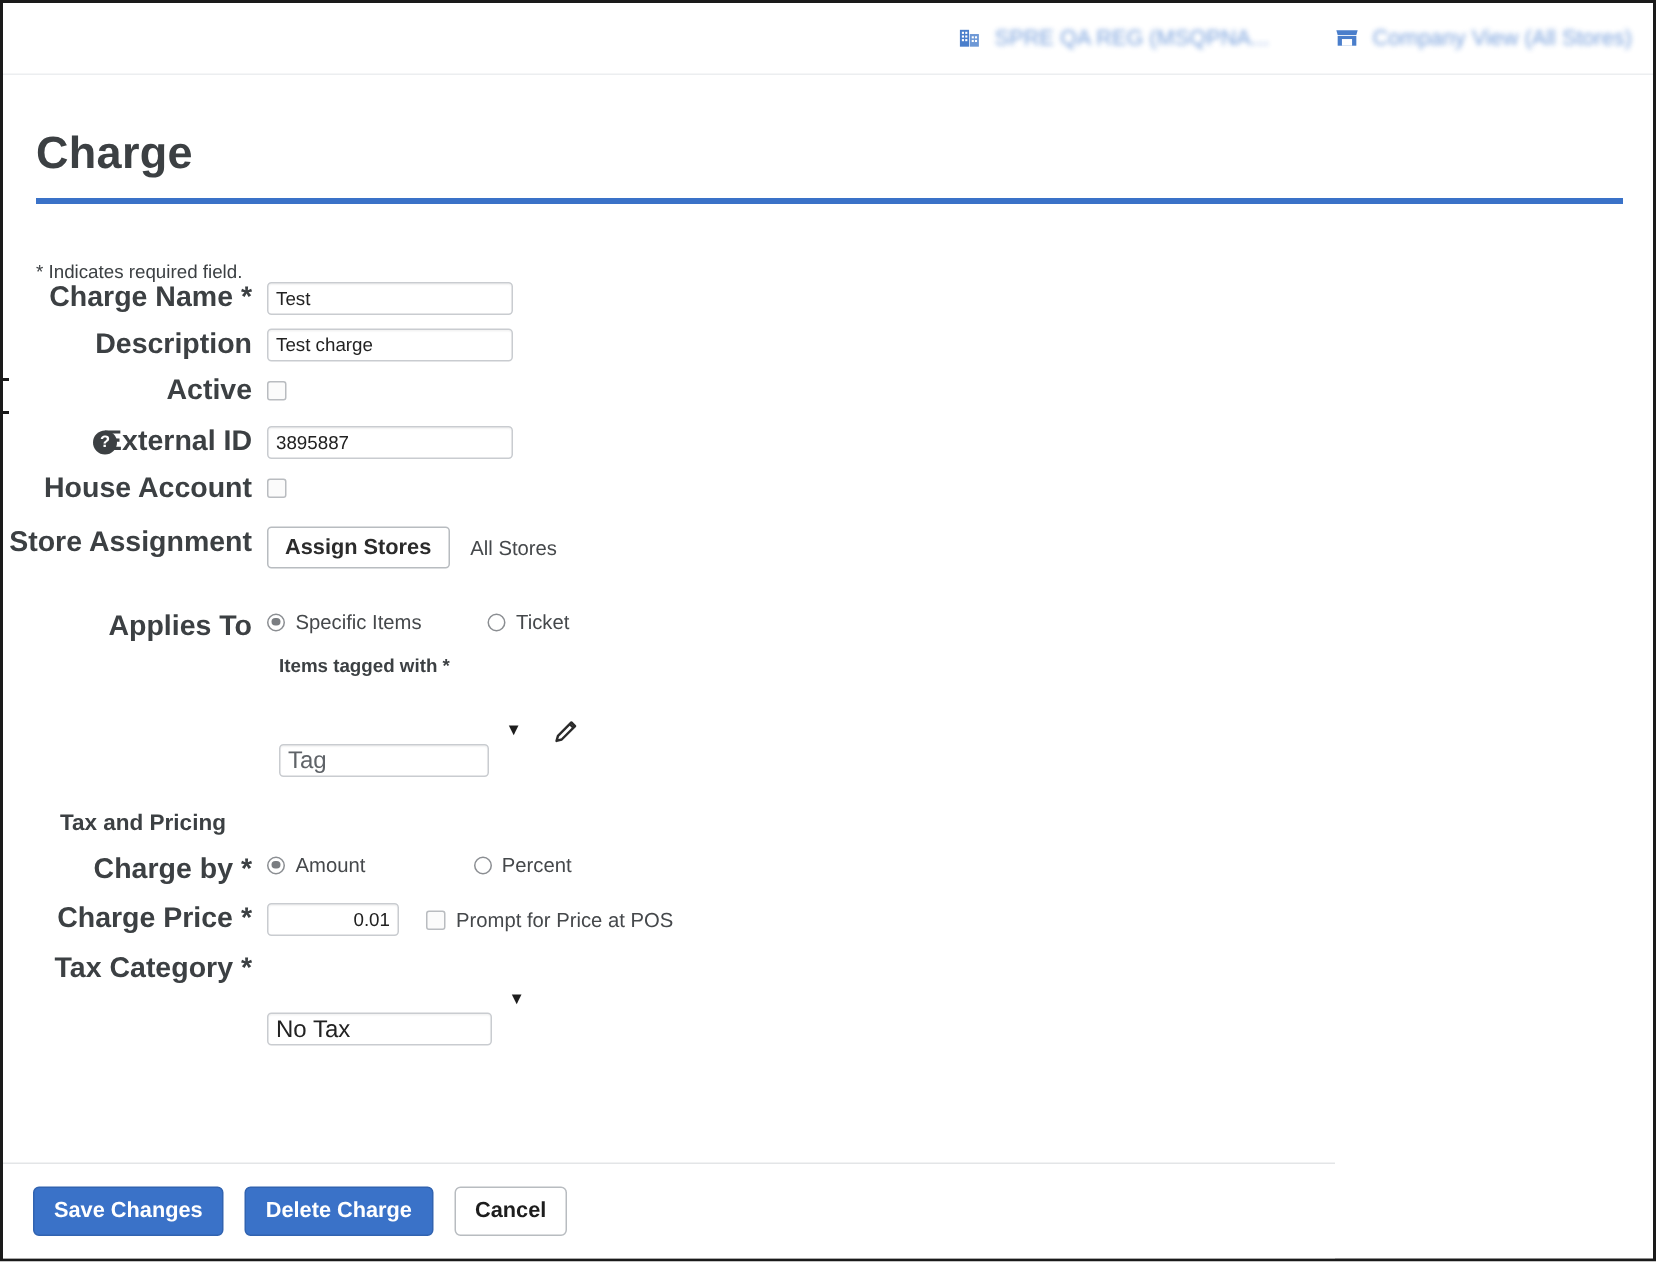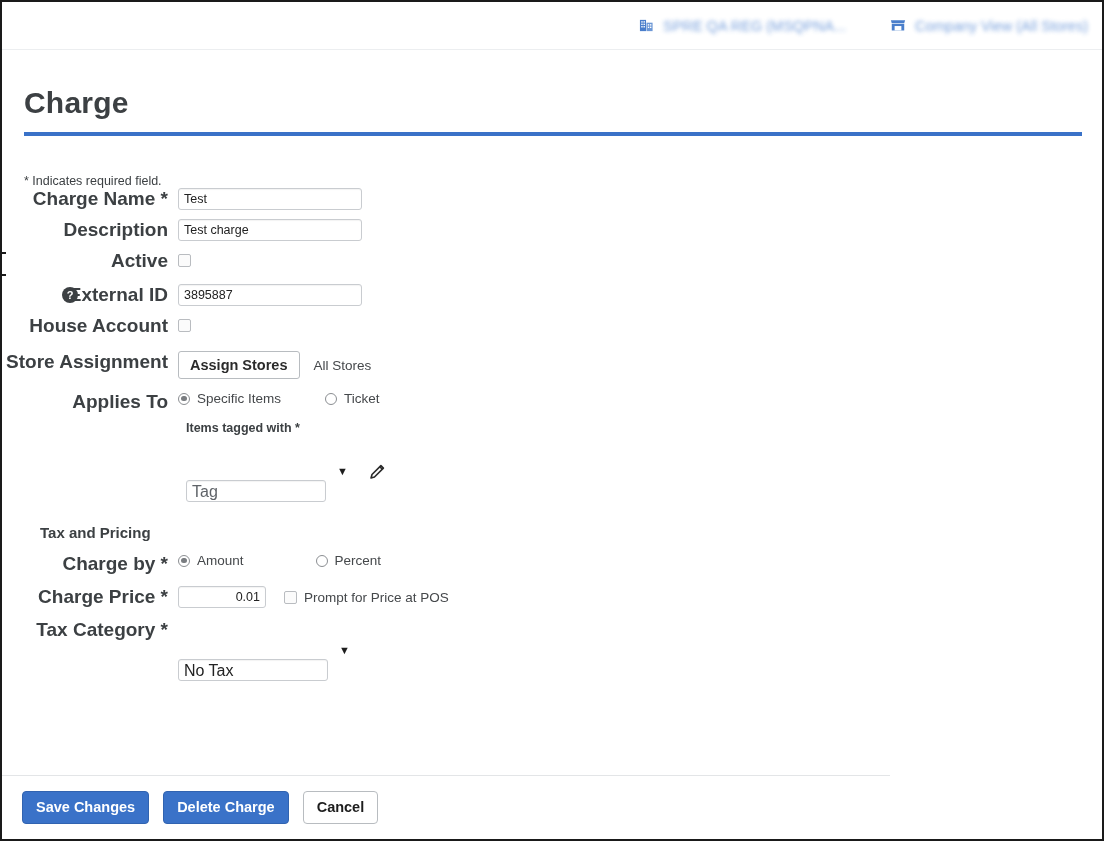--- a/index.html
+++ b/index.html
@@ -113,21 +113,21 @@
     font-size: 12.5px;
     color: #222;
     height: 22px;
     padding: 1px 5px;
     border: 1px solid #c9ccd0;
     border-radius: 3px;
     background: #fff;
     outline: none;
     box-shadow: inset 0 1px 1px rgba(0,0,0,.05);
   }
-  input.w-name { width: 184px; }
+  input.w-name { width: 164px; }
   input.w-price { width: 88px; text-align: right; }
 
   .chk {
     width: 13px; height: 13px;
     border: 1px solid #b9bcc0;
     background: #fbfbfb;
     border-radius: 2px;
     display: inline-block;
     cursor: pointer;
     margin-top: 4px;
@@ -331,21 +331,21 @@
       </div>
     </div>
 
     <div class="row" style="margin-bottom:14px">
       <div class="lbl">House Account</div>
       <div class="ctl">
         <span class="chk"></span>
       </div>
     </div>
 
-    <div class="row" style="margin-bottom:12px">
+    <div class="row" style="margin-bottom:28px">
       <div class="lbl" style="line-height:17px; padding-top:2px;">Store Assignment</div>
       <div class="ctl">
         <button class="btn-assign">Assign Stores</button>
         <span class="all-stores">All Stores</span>
       </div>
     </div>
 
     <div class="row" style="margin-bottom:8px">
       <div class="lbl">Applies To</div>
       <div class="ctl">

